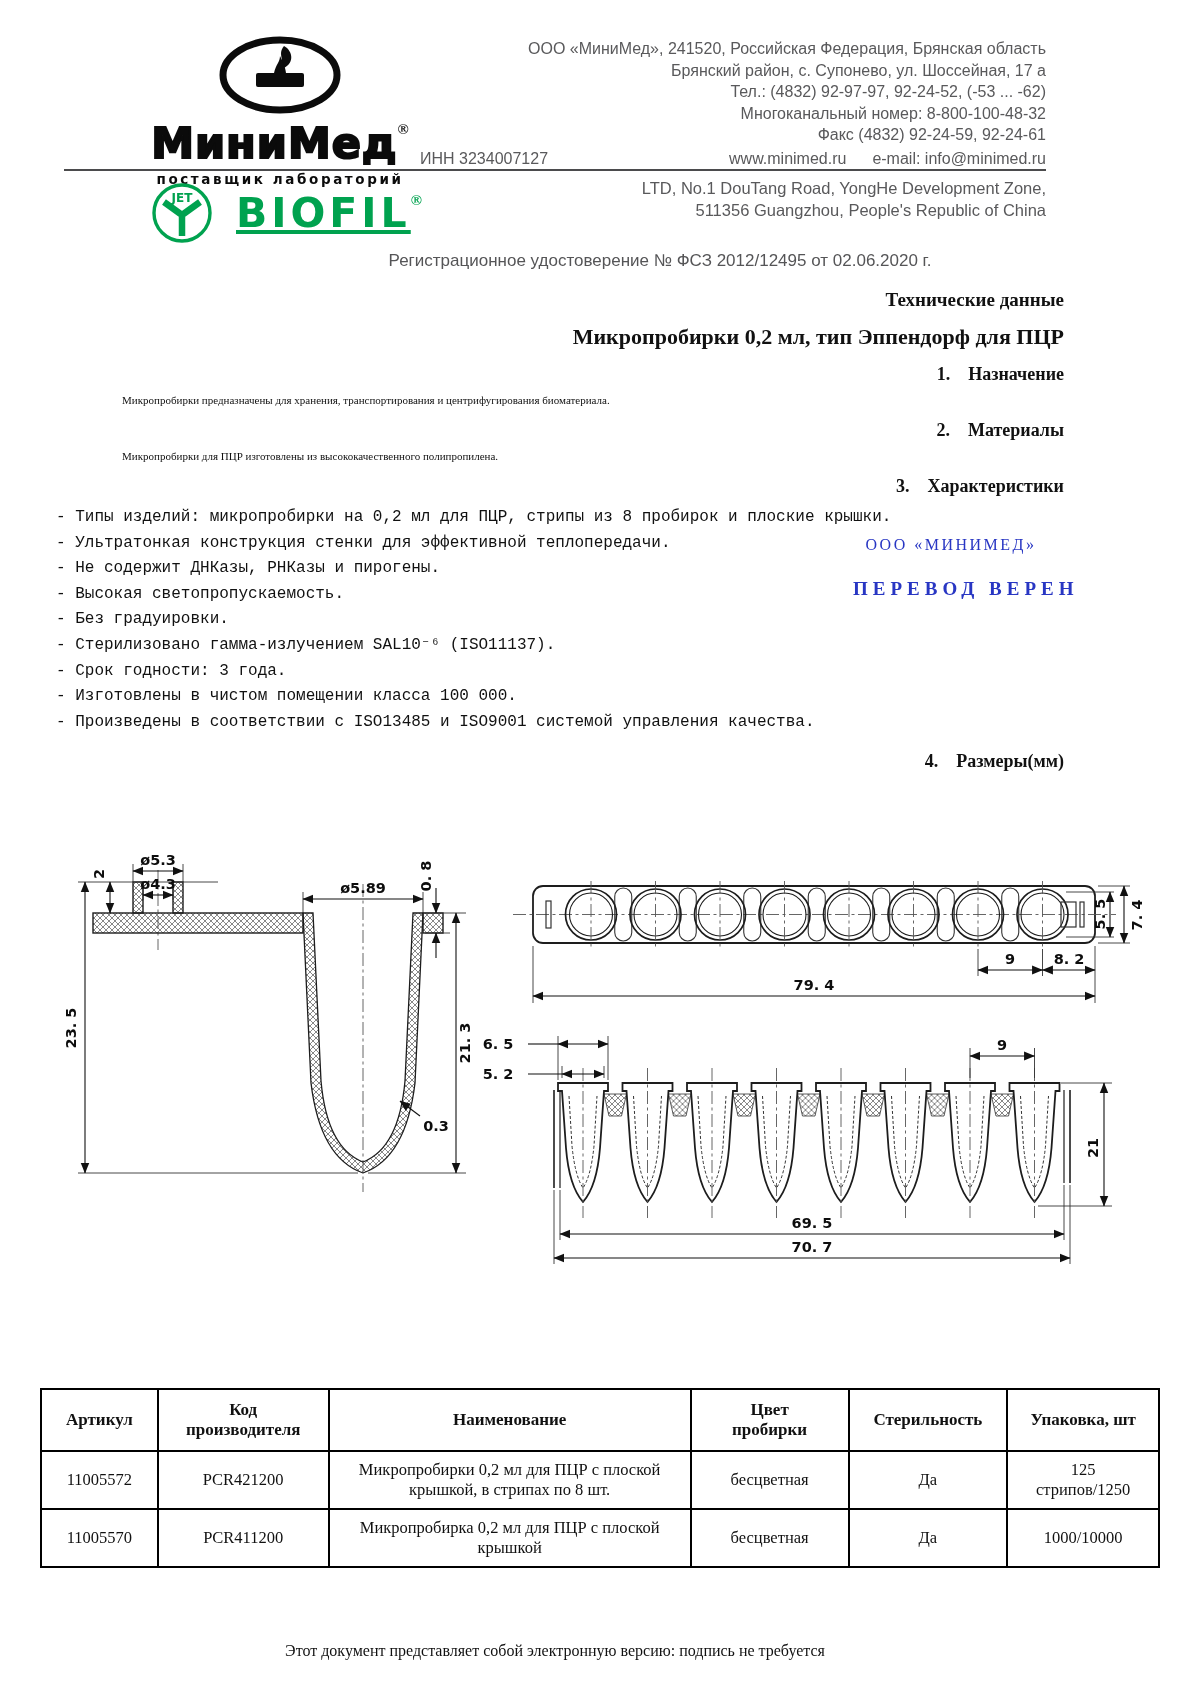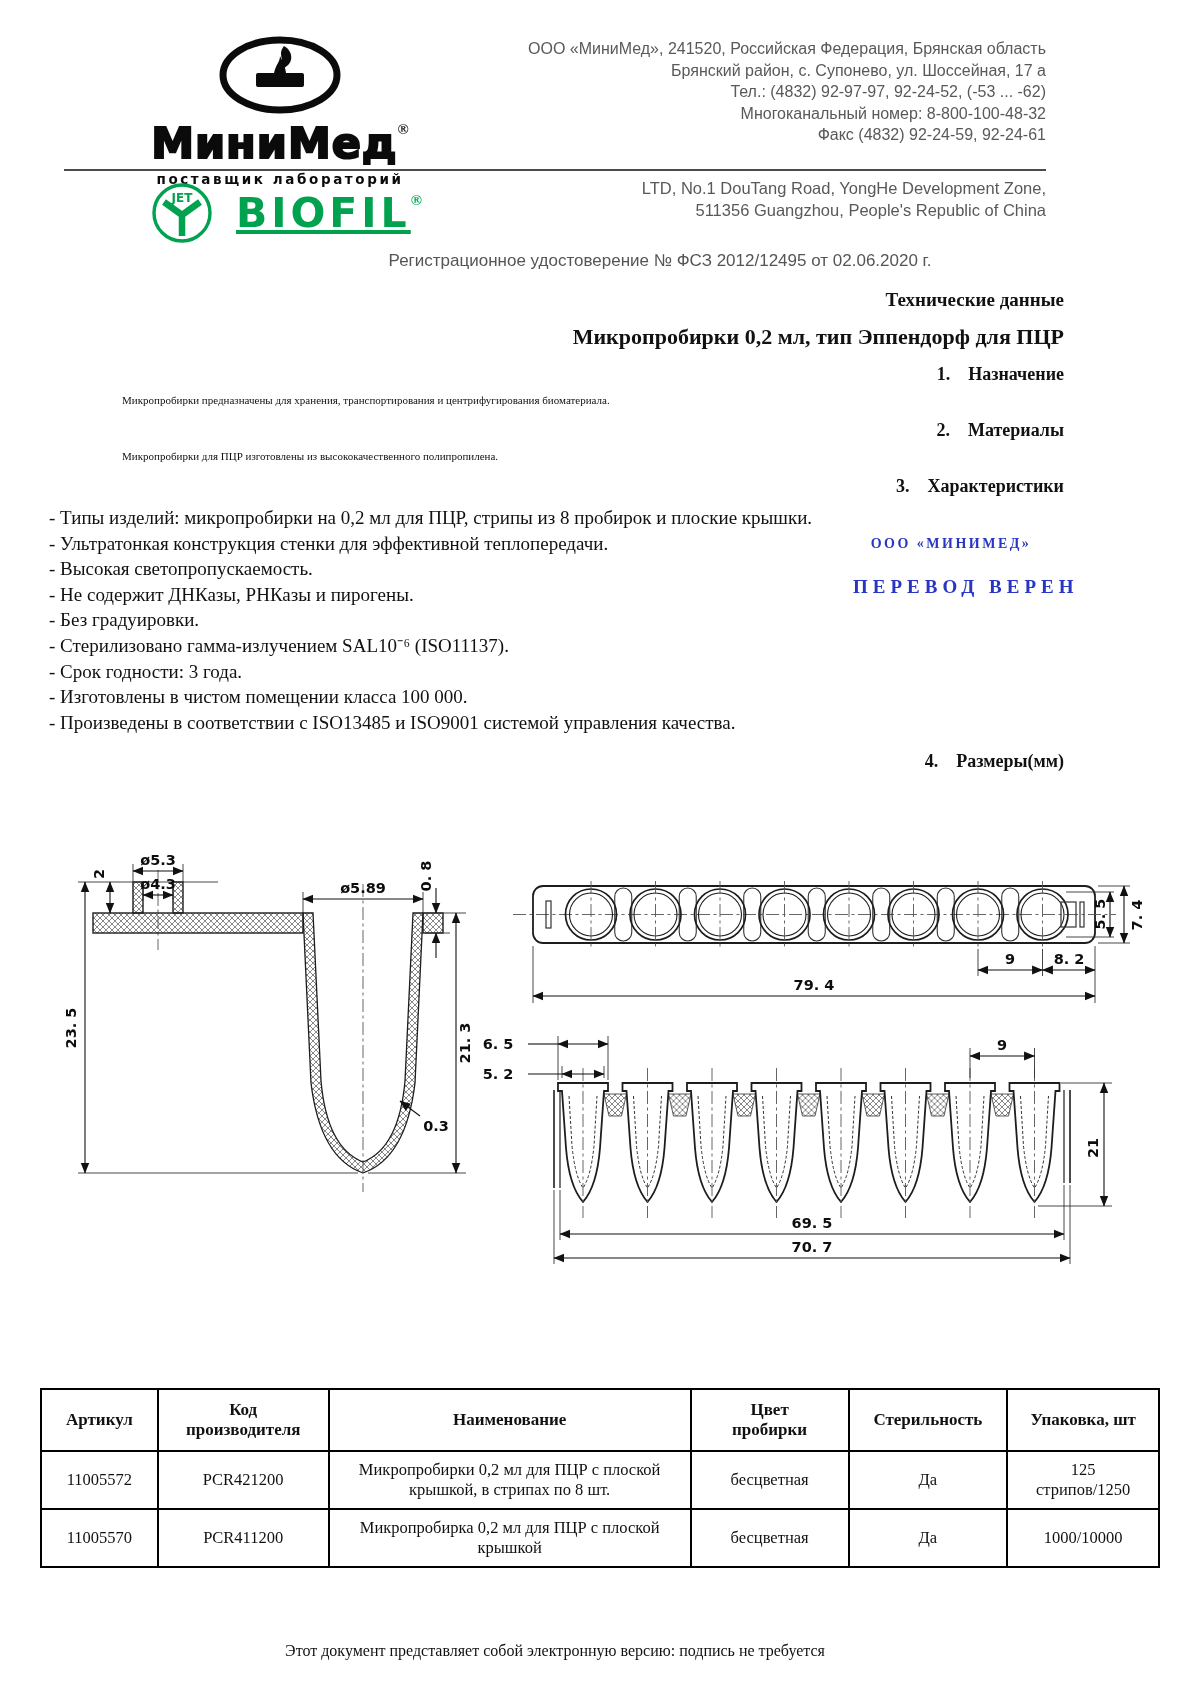--- a/index.html
+++ b/index.html
@@ -42,27 +42,27 @@
     color:#555557; font-size:17px; }
 
   
   #main { top:289px; left:48px; width:1104px; }
   .center-col { text-align:right; padding-right:88px; }
   #doc-heading { font-size:19px; font-weight:700; }
   #doc-title { font-size:22px; font-weight:700; margin-top:13px; }
   .sec-head { font-size:18px; font-weight:700; margin-top:14px; }
   .sec-num { margin-right:18px; }
   .sec-body { font-size:11px; margin-top:9px; padding-left:74px; }
-  #char-list { list-style:none; margin:8px 0 0 1px; padding:0; font-size:19px; }
+  #char-list { list-style:none; margin:8px 0 0 8px; padding:0; font-size:16px;font-family:Liberation Mono, monospace; }
   #char-list li { line-height:25.6px; }
   #dim-heading { margin-top:16px; }
 
   
   #stamp { top:536px; left:853px; width:196px; text-align:center; color:#2836c3; }
-  #stamp .l1 { font-size:14px; font-weight:700; letter-spacing:2.5px; white-space:nowrap; }
+  #stamp .l1 { font-size:16px; font-weight:400; letter-spacing:2.5px; white-space:nowrap; }
   #stamp .l2 { font-size:19px; font-weight:700; letter-spacing:5px; margin-top:24px; white-space:nowrap; }
 
   
   #drawings { top:828px; left:0; width:1200px; height:465px; }
   #svg-left { position:absolute; left:58px; top:0; }
   #svg-right { position:absolute; left:468px; top:0; }
   .cl { stroke:#555; stroke-width:0.9; stroke-dasharray:13 3.5 3 3.5; fill:none; }
   .ext { stroke:#333; stroke-width:0.9; fill:none; }
   .dim { stroke:#111; stroke-width:1.1; fill:none; }
   .dtx { font-family:"DejaVu Sans", sans-serif; font-weight:700; font-size:14.5px; fill:#0d0d0d; }
@@ -94,20 +94,27 @@
   </div>
   <div id="brand-tagline">поставщик лабораторий</div>
 </div>
 
 <div class="abs sans" id="address-block">
   <div>ООО «МиниМед», 241520, Российская Федерация, Брянская область</div>
   <div>Брянский район, с. Супонево,  ул. Шоссейная, 17 а</div>
   <div>Тел.: (4832) 92-97-97, 92-24-52, (-53 ... -62)</div>
   <div>Многоканальный номер: 8-800-100-48-32</div>
   <div>Факс (4832) 92-24-59, 92-24-61</div>
+  <div id="inn-line">
+    <span>ИНН 3234007127</span>
+    <span id="inn-right">
+      <span>www.minimed.ru</span>
+      <span>e-mail: info@minimed.ru</span>
+    </span>
+  </div>
 </div>
 
 <div class="abs" id="header-rule"></div>
 
 <div class="abs" id="biofil-block">
   <svg width="64" height="64" viewBox="0 0 64 64">
     <circle cx="32" cy="32" r="28" fill="none" stroke="#00a24f" stroke-width="3.4"></circle>
     <path d="M32,34 L32,55 M32,34 L14,21 M32,34 L50,21" fill="none" stroke="#00a24f" stroke-width="6.5"></path>
     <text x="32" y="21" text-anchor="middle" font-family="DejaVu Sans, sans-serif" font-size="12" font-weight="700" fill="#00a24f">JET</text>
   </svg>
@@ -136,22 +143,22 @@
     <span class="sec-num">2.</span><span>Материалы</span>
   </div>
   <div class="sec-body">Микропробирки для ПЦР изготовлены из высококачественного полипропилена.</div>
 
   <div class="center-col sec-head">
     <span class="sec-num">3.</span><span>Характеристики</span>
   </div>
   <ul id="char-list">
     <li>- Типы изделий: микропробирки на 0,2 мл для ПЦР, стрипы из 8 пробирок и плоские крышки.</li>
     <li>- Ультратонкая конструкция стенки для эффективной теплопередачи.</li>
+    <li>- Не содержит ДНКазы, РНКазы и пирогены.</li>
     <li>- Высокая светопропускаемость.</li>
-    <li>- Не содержит ДНКазы, РНКазы и пирогены.</li>
     <li>- Без градуировки.</li>
     <li>- Стерилизовано гамма-излучением SAL10⁻⁶ (ISO11137).</li>
     <li>- Срок годности: 3 года.</li>
     <li>- Изготовлены в чистом помещении класса 100 000.</li>
     <li>- Произведены в соответствии с ISO13485 и ISO9001 системой управления качества.</li>
   </ul>
 
   <div class="center-col sec-head" id="dim-heading">
     <span class="sec-num">4.</span><span>Размеры(мм)</span>
   </div>

